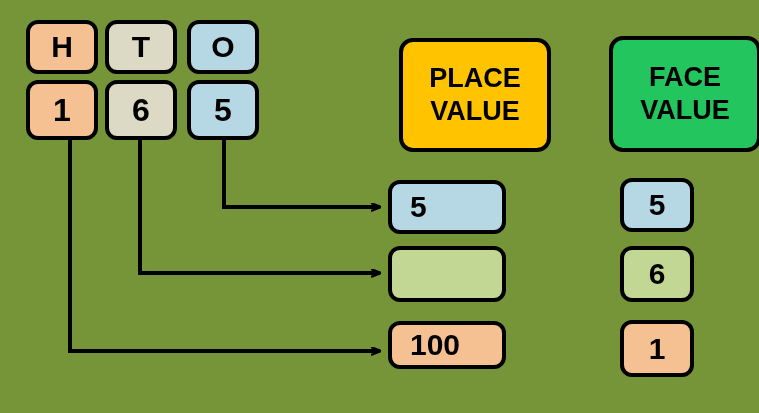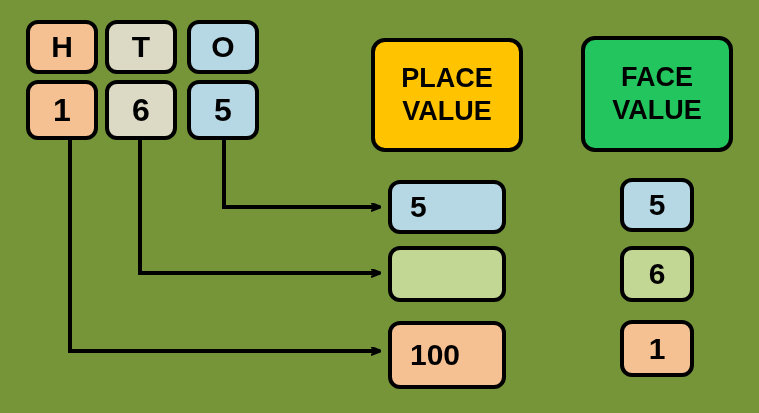--- a/index.html
+++ b/index.html
@@ -49,20 +49,21 @@
     border-radius: 14px;
     display: flex;
     flex-direction: column;
     align-items: center;
     justify-content: center;
     font-weight: bold;
     font-size: 27px;
     color: #000000;
     line-height: 1.22;
     z-index: 3;
+    margin-left: 28px;
   }
   .header-box span { display: block; }
   .pv-box {
     position: absolute;
     box-sizing: border-box;
     border: 4px solid #000000;
     border-radius: 12px;
     display: flex;
     align-items: center;
     padding-left: 18px;
@@ -140,21 +141,21 @@
     <span>FACE</span>
     <span>VALUE</span>
   </div>
 
   <div class="pv-box" style="left:388px; top:180px; width:118px; height:54px; background:#B6D7E4;">
     <span>5</span>
   </div>
   <div class="pv-box" style="left:388px; top:246px; width:118px; height:56px; background:#C3D795;">
     <span></span>
   </div>
-  <div class="pv-box" style="left:388px; top:321px; width:118px; height:68px; background:#F5C092;">
+  <div class="pv-box" style="left:388px; top:321px; width:118px; height:48px; background:#F5C092;">
     <span>100</span>
   </div>
 
   <div class="fv-box" style="left:620px; top:178px; width:74px; height:54px; background:#B6D7E4;">
     <span>5</span>
   </div>
   <div class="fv-box" style="left:620px; top:246px; width:74px; height:56px; background:#C3D795;">
     <span>6</span>
   </div>
   <div class="fv-box" style="left:620px; top:320px; width:74px; height:57px; background:#F5C092;">

